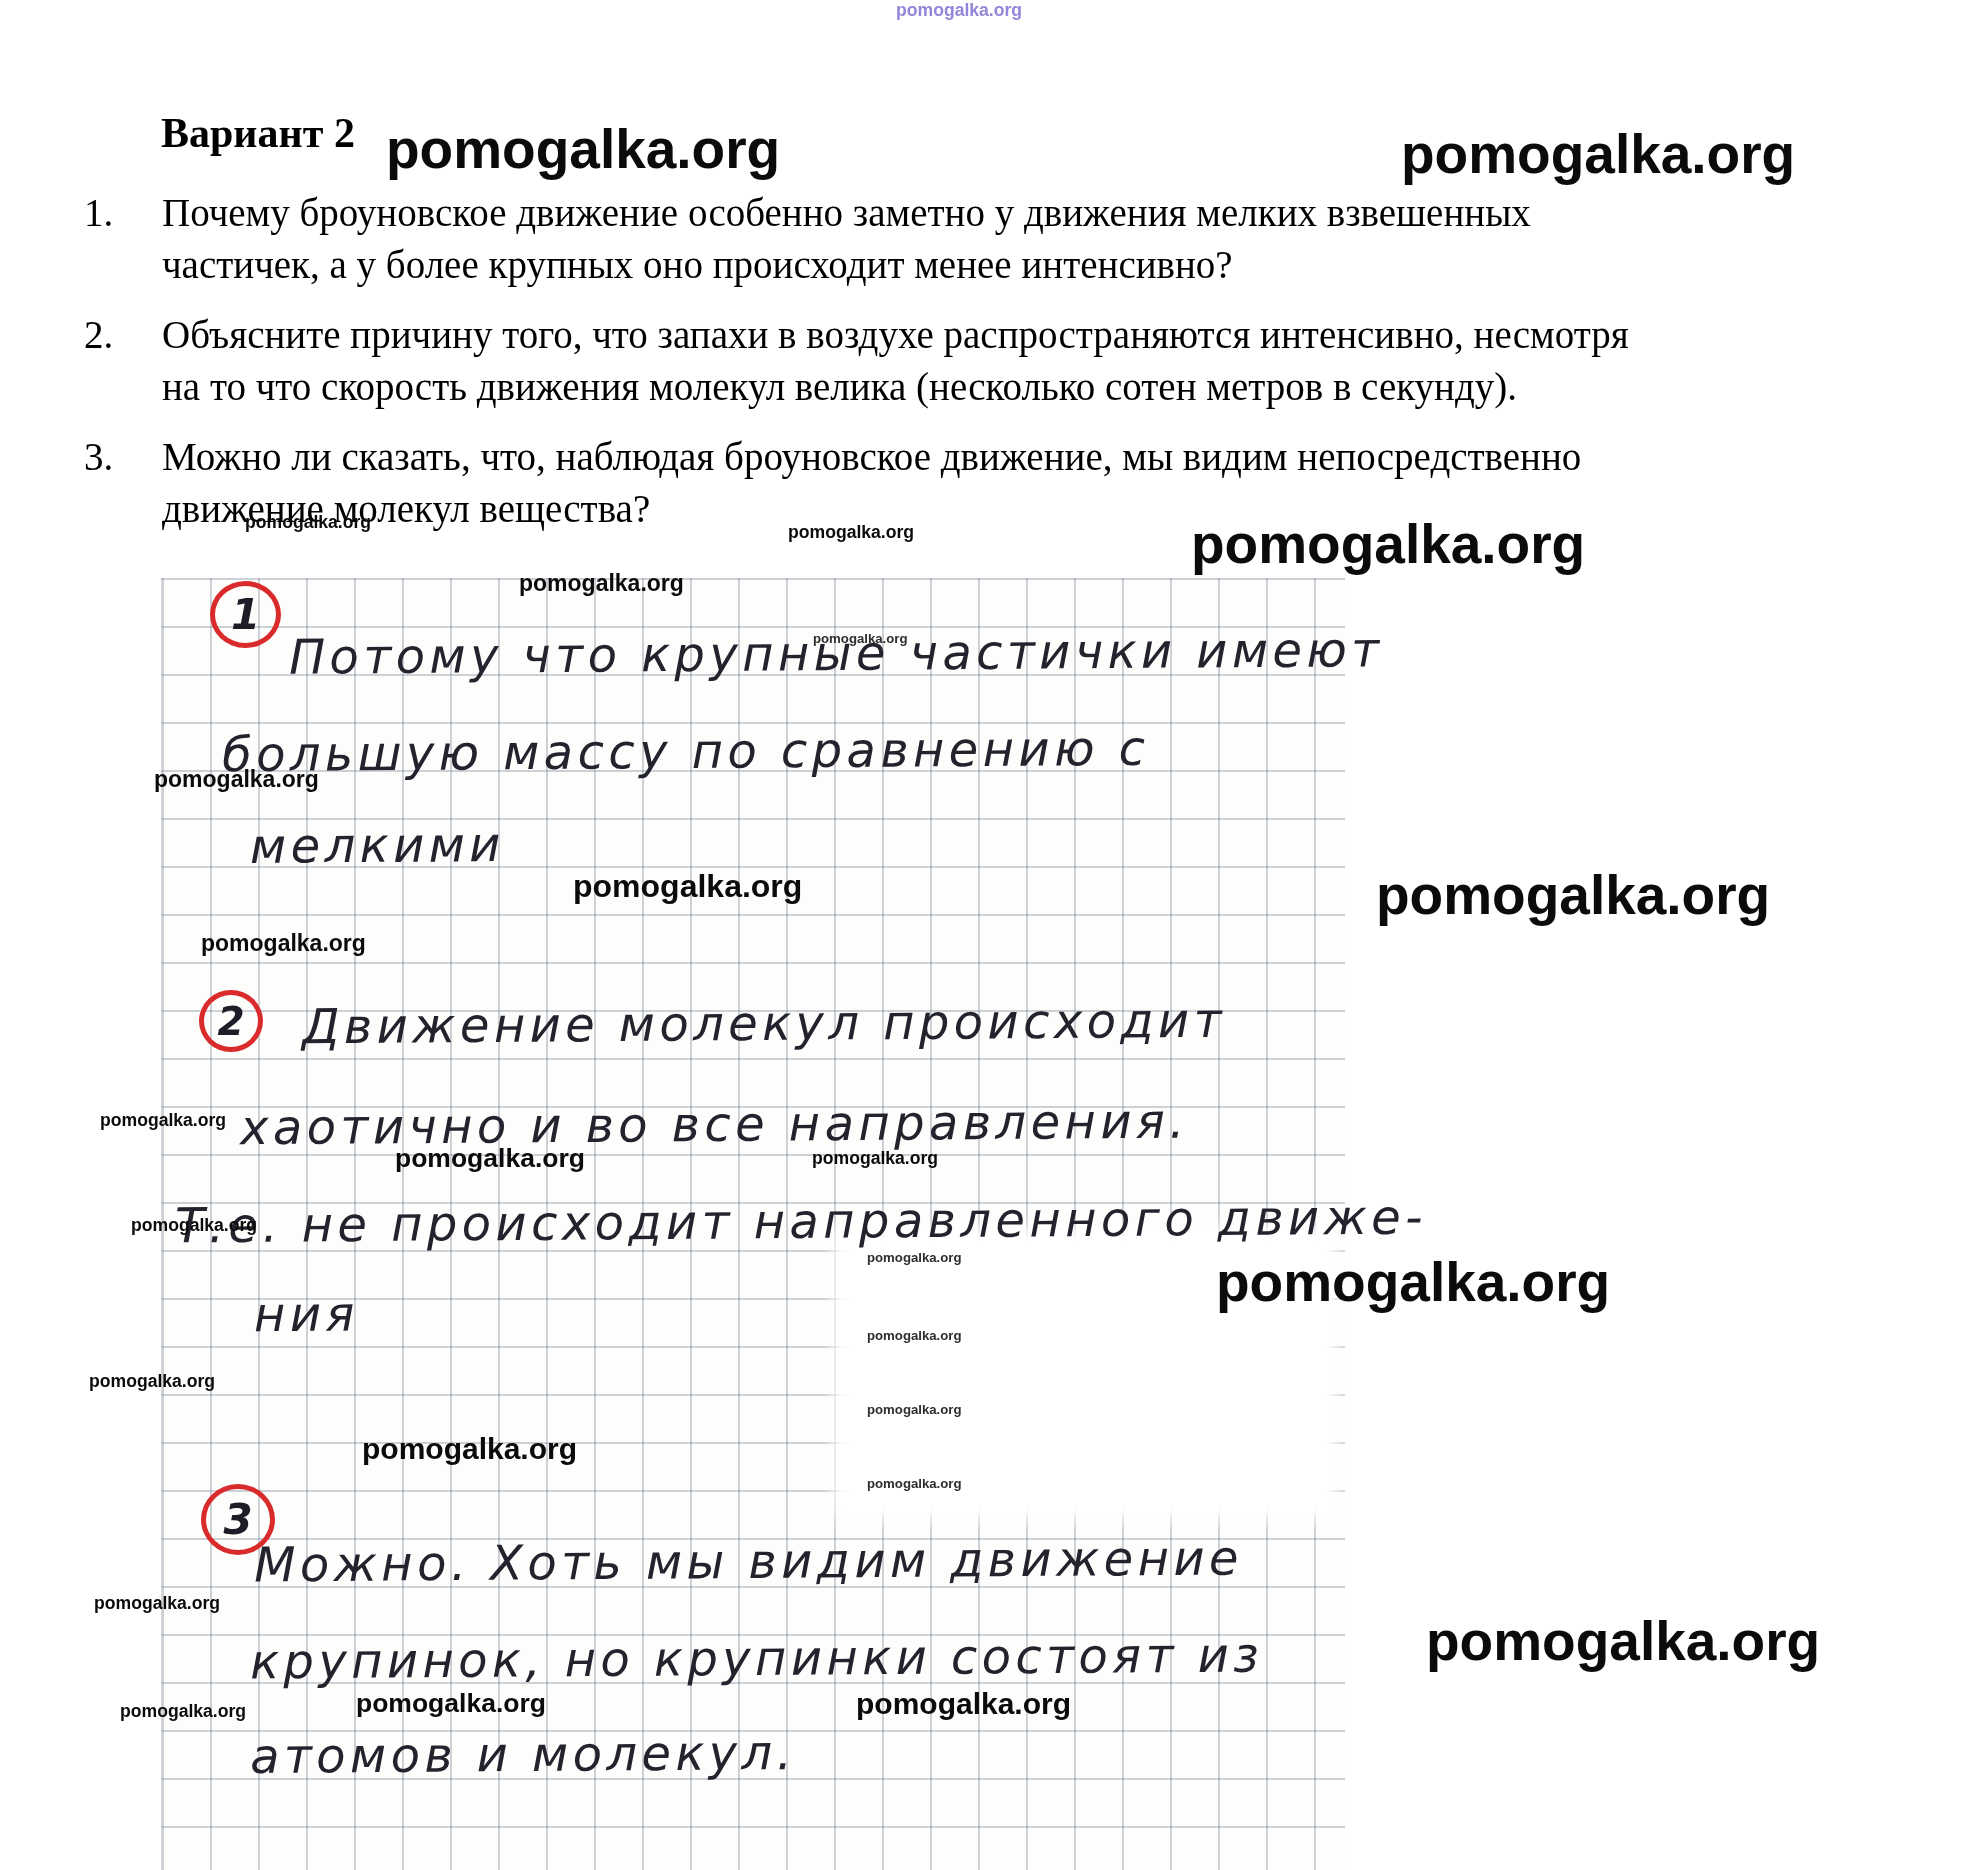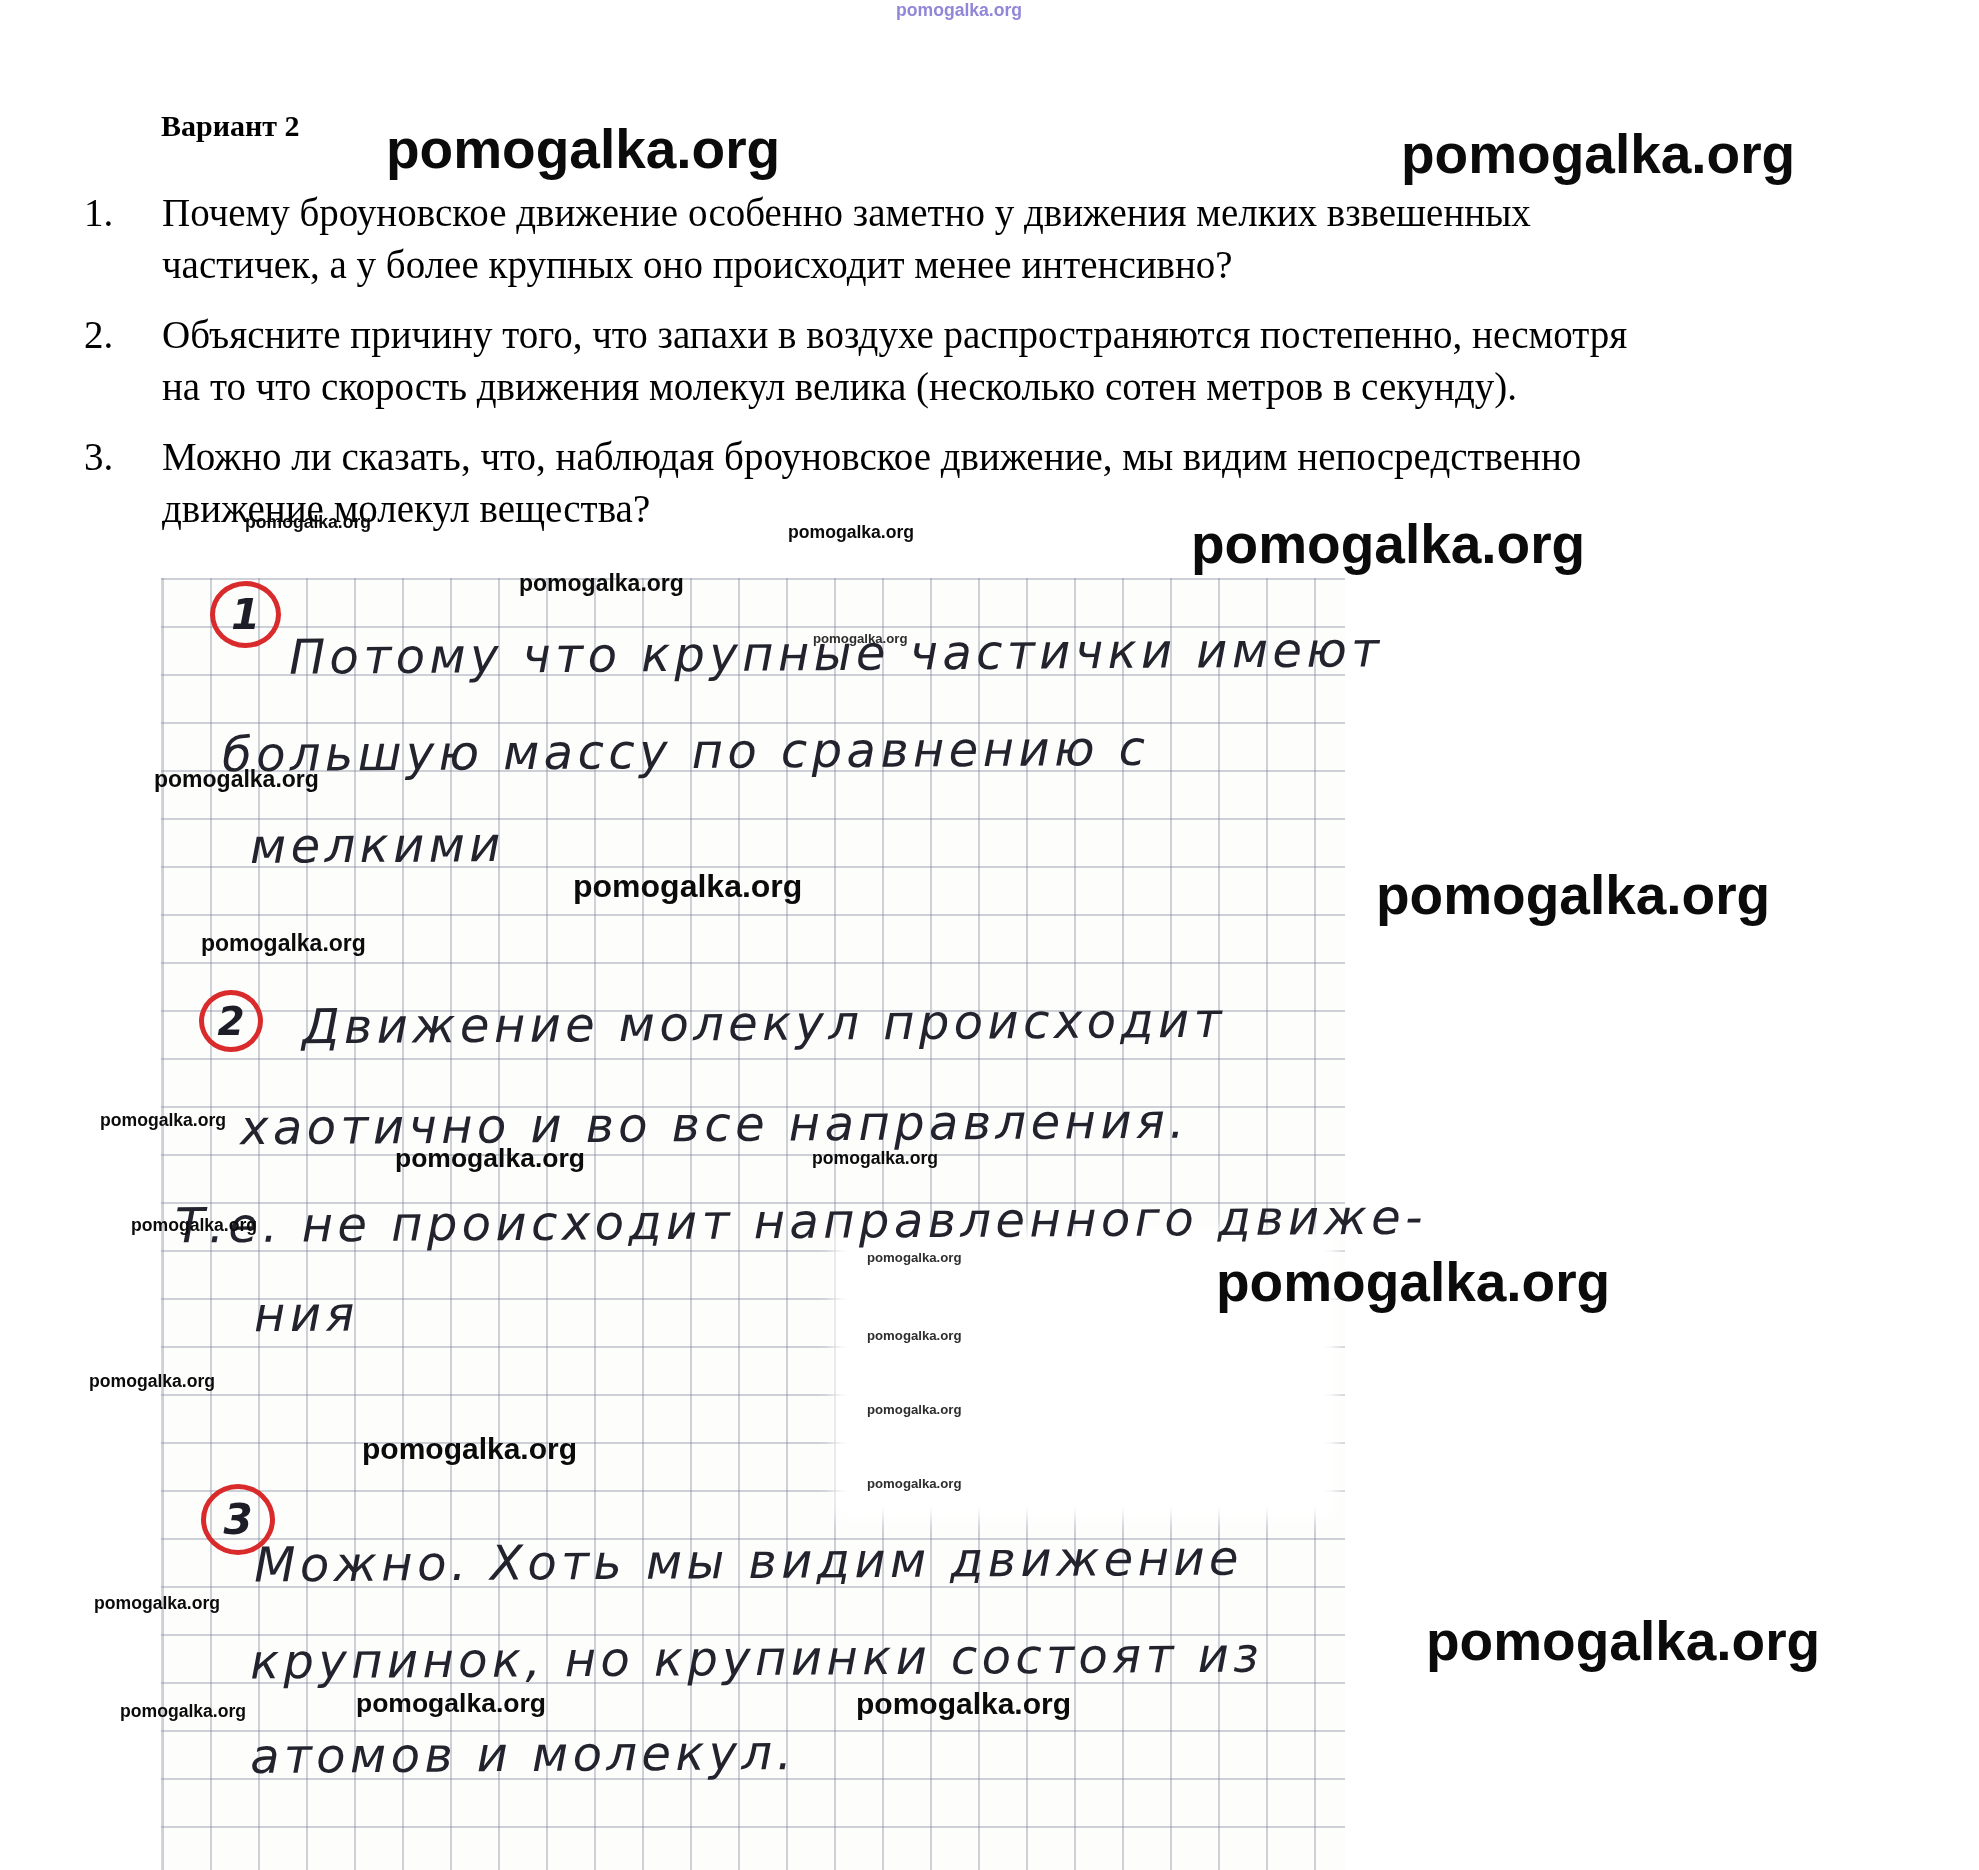--- a/index.html
+++ b/index.html
@@ -12,21 +12,21 @@
         color:#0b0b0b; white-space:nowrap; line-height:1; }
   .wm-xl  { font-size:55px; }
   .wm-md  { font-size:32px; }
   .wm-md2 { font-size:26.5px; }
   .wm-sm  { font-size:23px; }
   .wm-xs  { font-size:17.6px; }
   .wm-xxs { font-size:13.2px; color:#2e2e2e; }
   .wm-purple { color:#9186d8; font-size:17.6px; font-weight:600; }
 
   
-  .title { position:absolute; left:161px; top:109px; font-size:30px; font-weight:700; color:#000; }
+  .title { position:absolute; left:161px; top:109px; font-size:42px; font-weight:700; color:#000; }
   .questions { position:absolute; left:84px; top:187px; width:1588px; }
   .question { display:flex; margin-bottom:17.6px; font-size:39px; line-height:1.34; color:#000; }
   .qnum { width:78px; flex:0 0 78px; }
   .qtext { flex:1; }
 
   
   .grid-paper { position:absolute; left:161px; top:578px; width:1184px; height:1292px;
     background-color:#fdfdfc;
     background-image:
       linear-gradient(to right,  rgba(125,136,155,0.38) 0 1.8px, transparent 1.8px),
@@ -56,21 +56,21 @@
 
   <h1 class="title">Вариант 2</h1>
 
   <div class="questions">
     <div class="question">
       <span class="qnum">1.</span>
       <span class="qtext">Почему броуновское движение особенно заметно у движения мелких взвешенных частичек, а у более крупных оно происходит менее интенсивно?</span>
     </div>
     <div class="question">
       <span class="qnum">2.</span>
-      <span class="qtext">Объясните причину того, что запахи в воздухе распространяются постепенно, несмотря на то что скорость движения молекул велика (несколько сотен метров в секунду).</span>
+      <span class="qtext">Объясните причину того, что запахи в воздухе распространяются интенсивно, несмотря на то что скорость движения молекул велика (несколько сотен метров в секунду).</span>
     </div>
     <div class="question">
       <span class="qnum">3.</span>
       <span class="qtext">Можно ли сказать, что, наблюдая броуновское движение, мы видим непосредственно движение молекул вещества?</span>
     </div>
   </div>
 
   <div class="answer-marker" style="left:210px;top:581px;width:71px;height:67px;font-size:42px">
     <span>1</span>
   </div>

